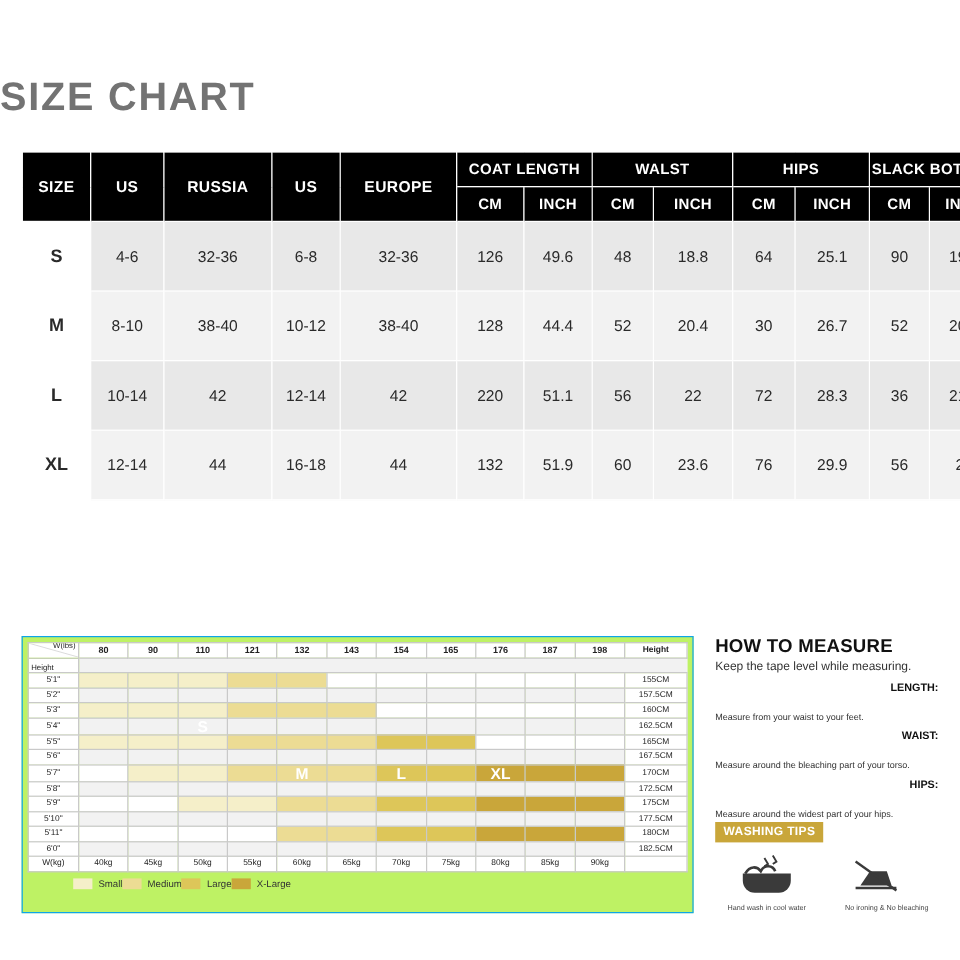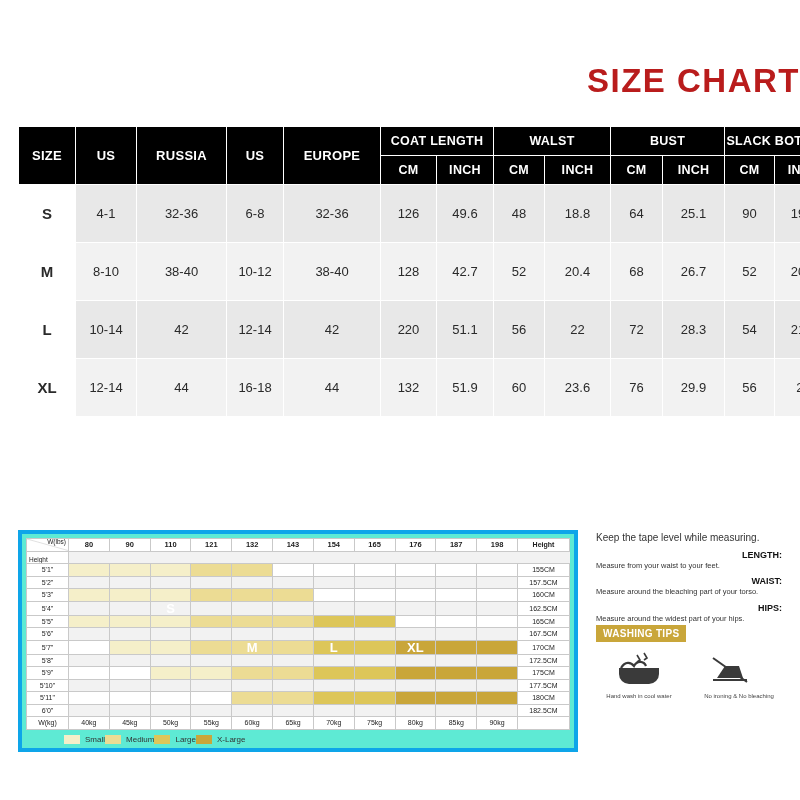--- a/index.html
+++ b/index.html
@@ -11,27 +11,27 @@
     color: #1a1a1a;
   }
   .page {
     width: 800px; height: 800px;
     position: relative;
     padding: 0;
   }
 
   
   .title {
-    text-align: right;
+    text-align: left;
     font-size: 33px;
     font-weight: bold;
     letter-spacing: 1.5px;
     margin-top: 62px;
     margin-bottom: 26px;
-    color: #b91c1c;
+    color: #737373;
   }
 
   
   .table-wrap {
     margin: 0 18px;
   }
   table.size {
     width: 764px;
     border-collapse: collapse;
     table-layout: fixed;
@@ -71,22 +71,22 @@
     top: 468px;
     left: 18px;
     width: 764px;
     display: flex;
     gap: 16px;
   }
 
   
   .hwbox {
     width: 560px;
-    border: 4px solid #0ea5e9;
-    background: #5eead4;
+    border: 1px solid #0ea5e9;
+    background: #bef264;
     padding: 4px 4px 2px 4px;
   }
   table.hw {
     border-collapse: collapse;
     table-layout: fixed;
     width: 100%;
     font-size: 7px;
   }
   table.hw td, table.hw th {
     border: 1px solid #c9c9c9;
@@ -154,21 +154,21 @@
   .how-h {
     font-size: 9px;
     font-weight: bold;
     color: #111;
     margin-top: 6px;
     text-align: right;
   }
   .how-p {
     font-size: 7.5px;
     color: #333;
-    margin-top: 1px;
+    margin-top: 15px;
     line-height: 1.25;
   }
   .wash-tips {
     display: inline-block;
     background: #c9a63a;
     color: #ffffff;
     font-weight: bold;
     font-size: 10px;
     padding: 3px 7px;
     letter-spacing: .3px;
@@ -212,78 +212,78 @@
       </colgroup>
       <thead>
         <tr>
           <th class="tall" rowspan="2">SIZE</th>
           <th class="tall" rowspan="2">US</th>
           <th class="tall" rowspan="2">RUSSIA</th>
           <th class="tall" rowspan="2">US</th>
           <th class="tall" rowspan="2">EUROPE</th>
           <th colspan="2">COAT LENGTH</th>
           <th colspan="2">WALST</th>
-          <th colspan="2">BUST</th>
+          <th colspan="2">HIPS</th>
           <th colspan="2">SLACK BOTTOM</th>
         </tr>
         <tr>
           <th>CM</th>
           <th>INCH</th>
           <th>CM</th>
           <th>INCH</th>
           <th>CM</th>
           <th>INCH</th>
           <th>CM</th>
           <th>INCH</th>
         </tr>
       </thead>
       <tbody>
         <tr>
           <td class="sizecol">S</td>
-          <td>4-1</td>
+          <td>4-6</td>
           <td>32-36</td>
           <td>6-8</td>
           <td>32-36</td>
           <td>126</td>
           <td>49.6</td>
           <td>48</td>
           <td>18.8</td>
           <td>64</td>
           <td>25.1</td>
           <td>90</td>
           <td>19.6</td>
         </tr>
         <tr>
           <td class="sizecol">M</td>
           <td>8-10</td>
           <td>38-40</td>
           <td>10-12</td>
           <td>38-40</td>
           <td>128</td>
-          <td>42.7</td>
+          <td>44.4</td>
           <td>52</td>
           <td>20.4</td>
-          <td>68</td>
+          <td>30</td>
           <td>26.7</td>
           <td>52</td>
           <td>20.4</td>
         </tr>
         <tr>
           <td class="sizecol">L</td>
           <td>10-14</td>
           <td>42</td>
           <td>12-14</td>
           <td>42</td>
           <td>220</td>
           <td>51.1</td>
           <td>56</td>
           <td>22</td>
           <td>72</td>
           <td>28.3</td>
-          <td>54</td>
+          <td>36</td>
           <td>21.2</td>
         </tr>
         <tr>
           <td class="sizecol">XL</td>
           <td>12-14</td>
           <td>44</td>
           <td>16-18</td>
           <td>44</td>
           <td>132</td>
           <td>51.9</td>
@@ -528,20 +528,21 @@
         </table>
       <div class="legend" id="hw-legend">
           <span><span class="sw" style="background:#f5efc9"></span>Small</span>
           <span><span class="sw" style="background:#ecdc94"></span>Medium</span>
           <span><span class="sw" style="background:#ddc659"></span>Large</span>
           <span><span class="sw" style="background:#c9a63a"></span>X-Large</span>
         </div>
     </div>
 
     <div class="howbox">
+      <div class="how-title">HOW TO MEASURE</div>
       <div class="how-sub">Keep the tape level while measuring.</div>
 
       <div class="how-h">LENGTH:</div>
       <div class="how-p">Measure from your waist to your feet.</div>
 
       <div class="how-h">WAIST:</div>
       <div class="how-p">Measure around the bleaching part of your torso.</div>
 
       <div class="how-h">HIPS:</div>
       <div class="how-p">Measure around the widest part of your hips.</div>

